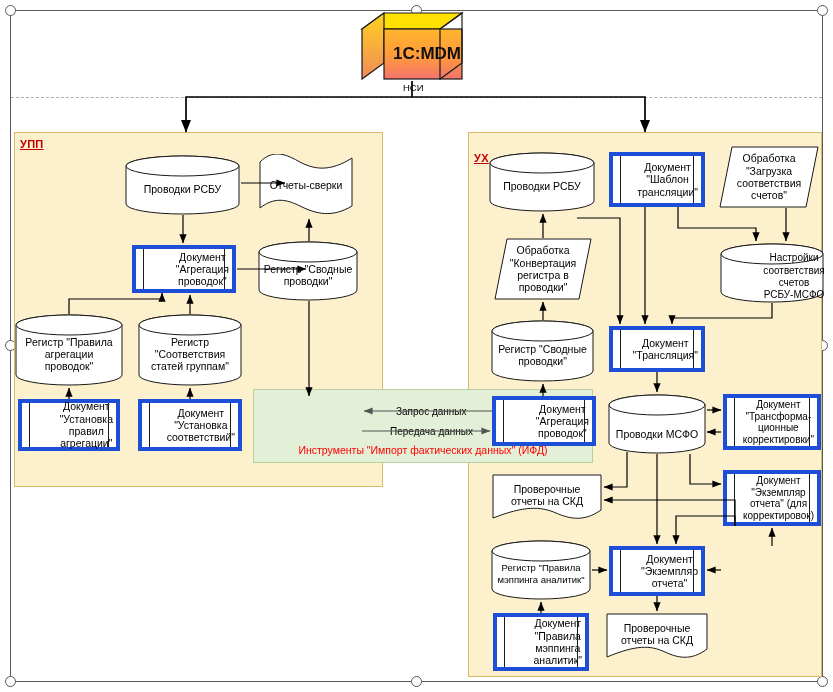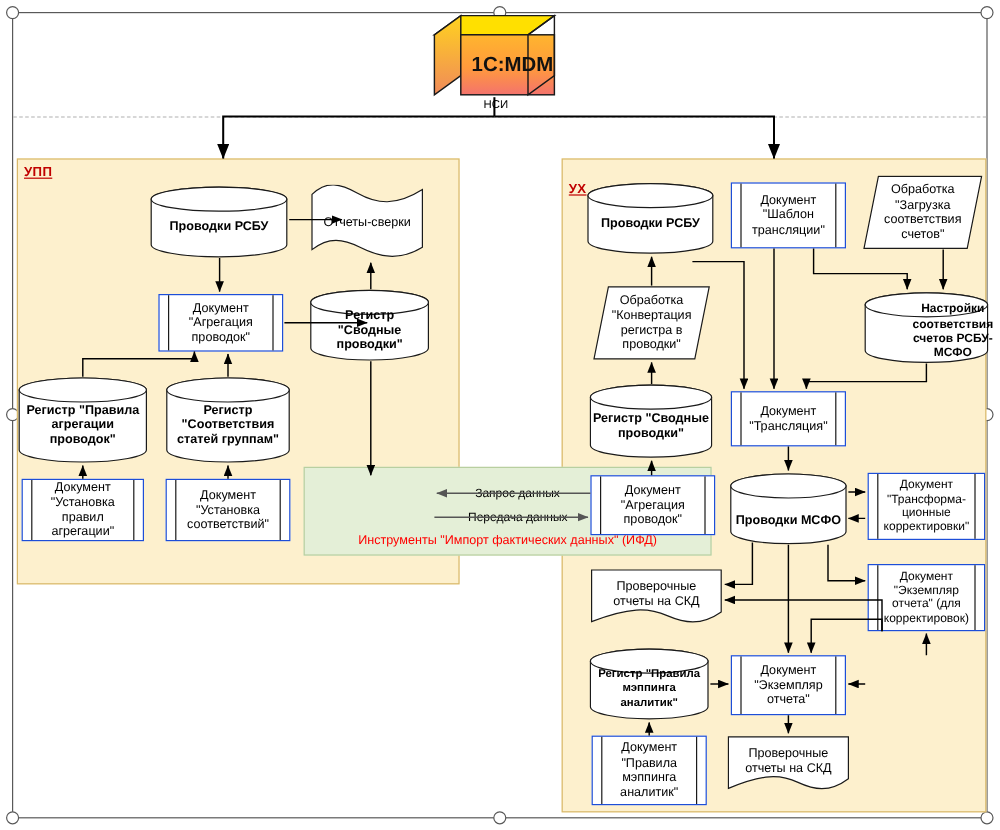--- a/index.html
+++ b/index.html
@@ -18,32 +18,32 @@
 
   
   .divider{position:absolute;border-top:1px dashed #b0b0b0;}
 
   
   .node{position:absolute;box-sizing:border-box;display:flex;align-items:center;justify-content:center;text-align:center;
         font-size:10.5px;line-height:12.3px;color:#000;}
   .node span{display:block;padding:0 3px;}
 
   
-  .docbox{background:#ffffff;border:1px solid #1d4ed8;}
+  .docbox{background:#ffffff;border:4px solid #1d4ed8;justify-content:flex-end;}
   .docbox::before,.docbox::after{content:"";position:absolute;top:0;bottom:0;width:0;border-left:1px solid #1a1a1a;}
   .docbox::before{left:7px;}
   .docbox::after{right:7px;}
 
   
   .rect{background:#ffffff;border:1px solid #1a1a1a;}
 
   
   .cyl{background:transparent;border:0;}
   .cyl > svg{position:absolute;left:0;top:0;}
-  .cyl > span{position:relative;z-index:2;font-weight:bold;}
+  .cyl > span{position:relative;z-index:2;}
 
   
   .par{background:transparent;border:0;}
   .par > svg{position:absolute;left:0;top:0;}
   .par > span{position:relative;z-index:2;}
 
   
   .wave{background:transparent;border:0;}
   .wave > svg{position:absolute;left:0;top:0;}
   .wave > span{position:relative;z-index:2;}

